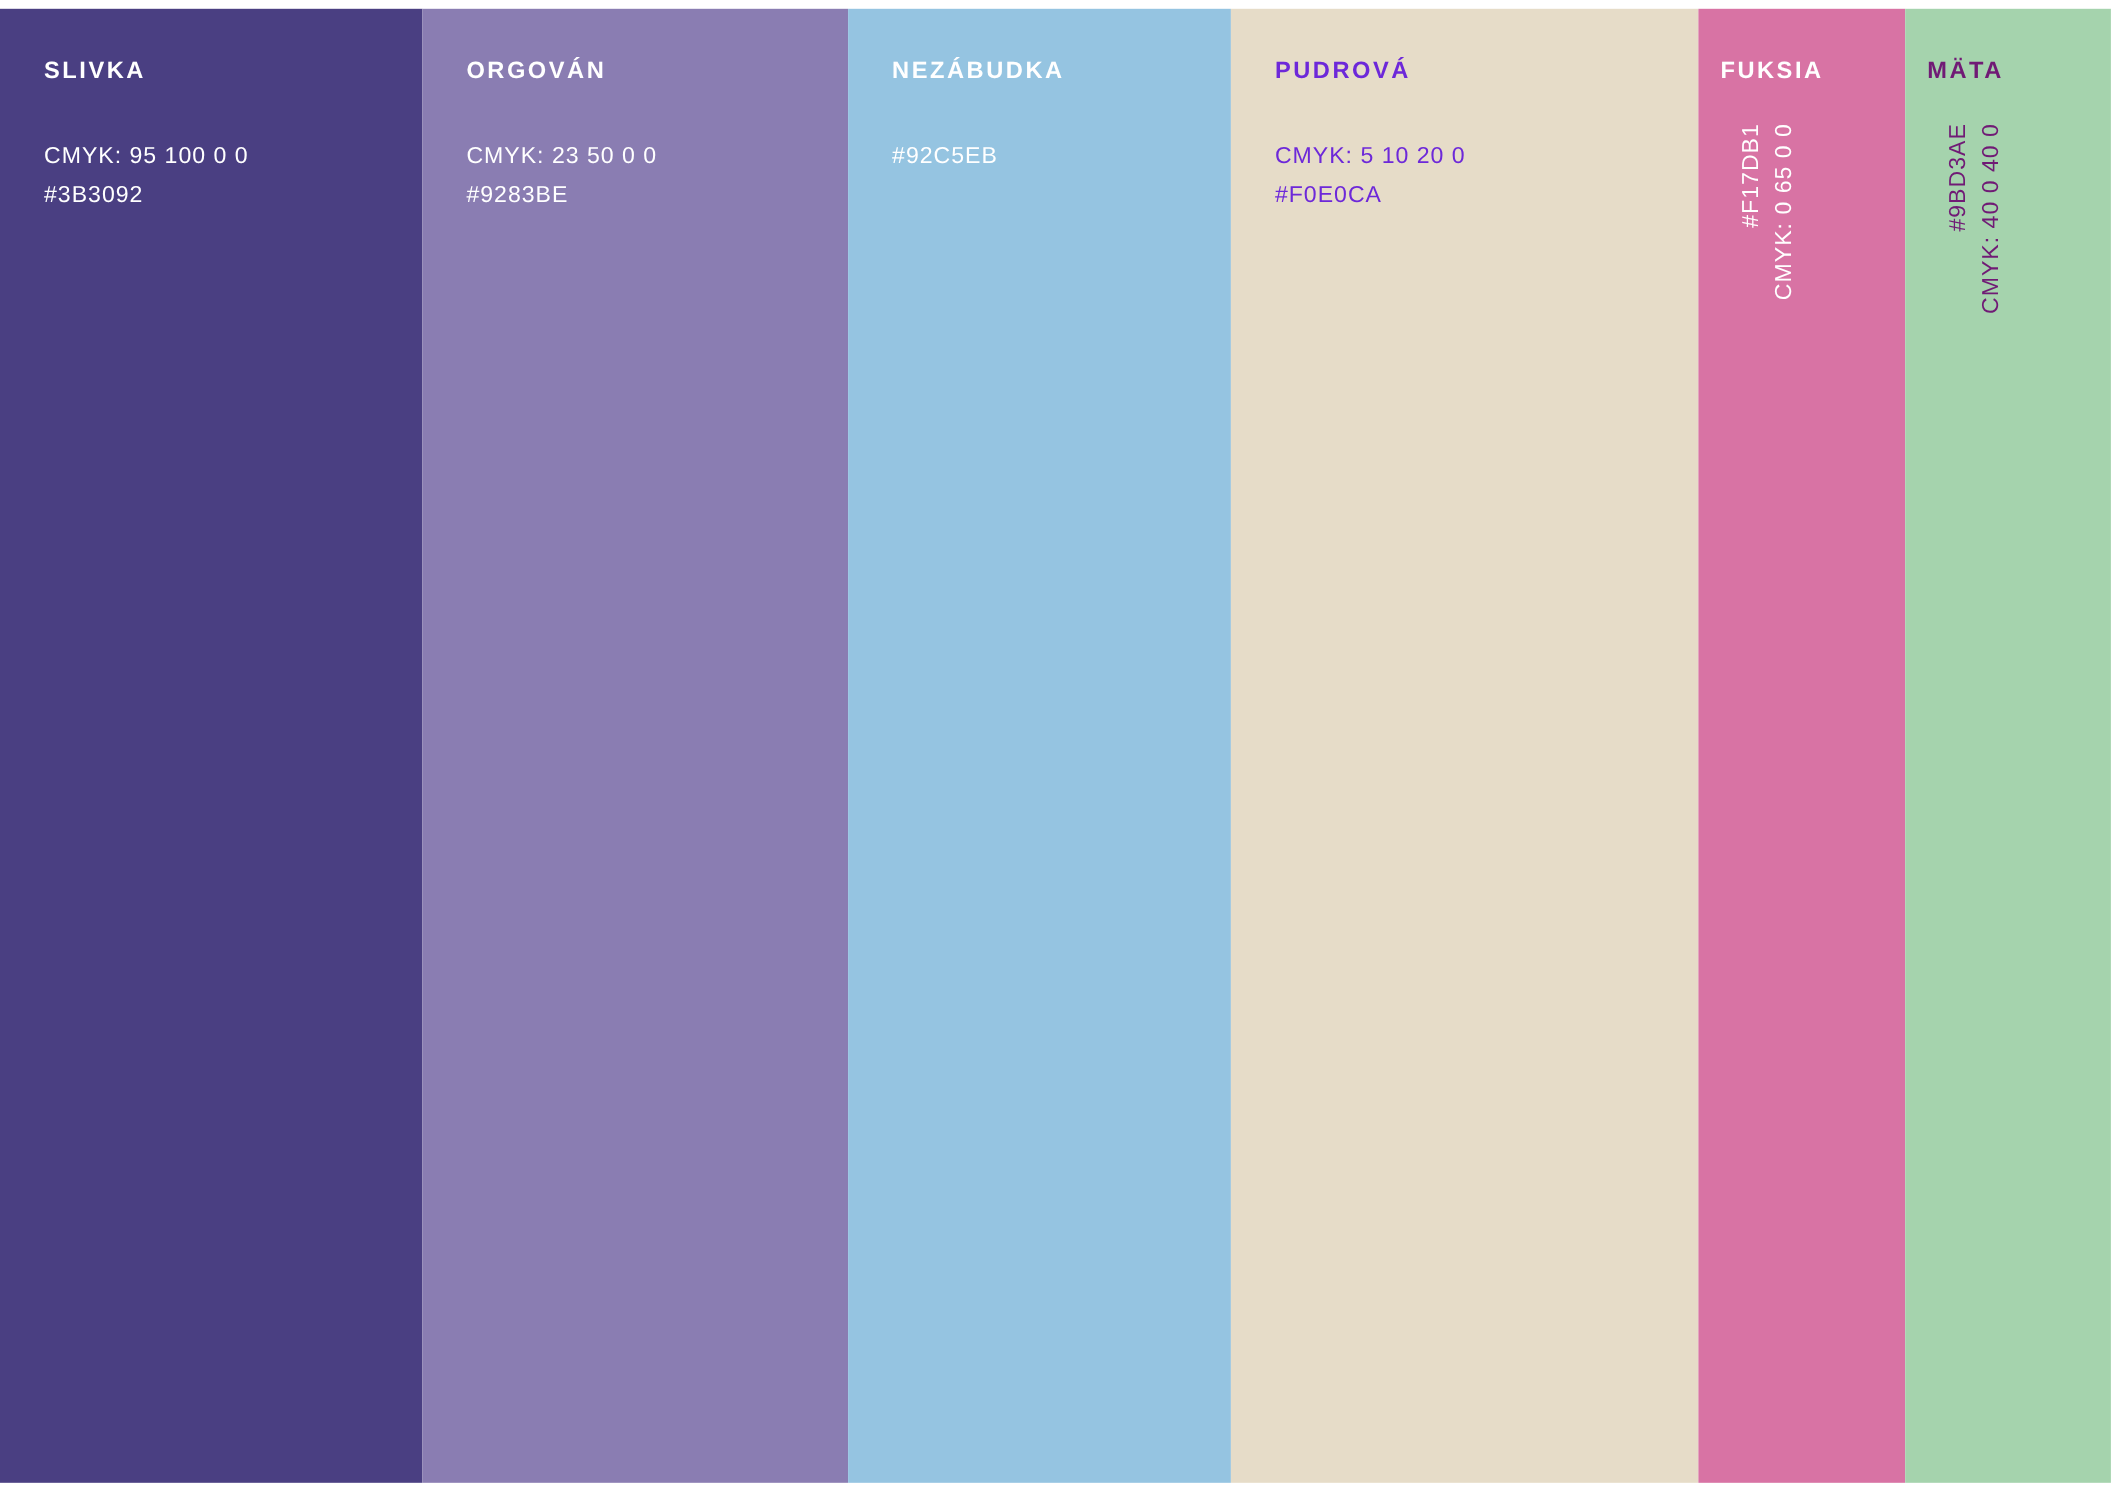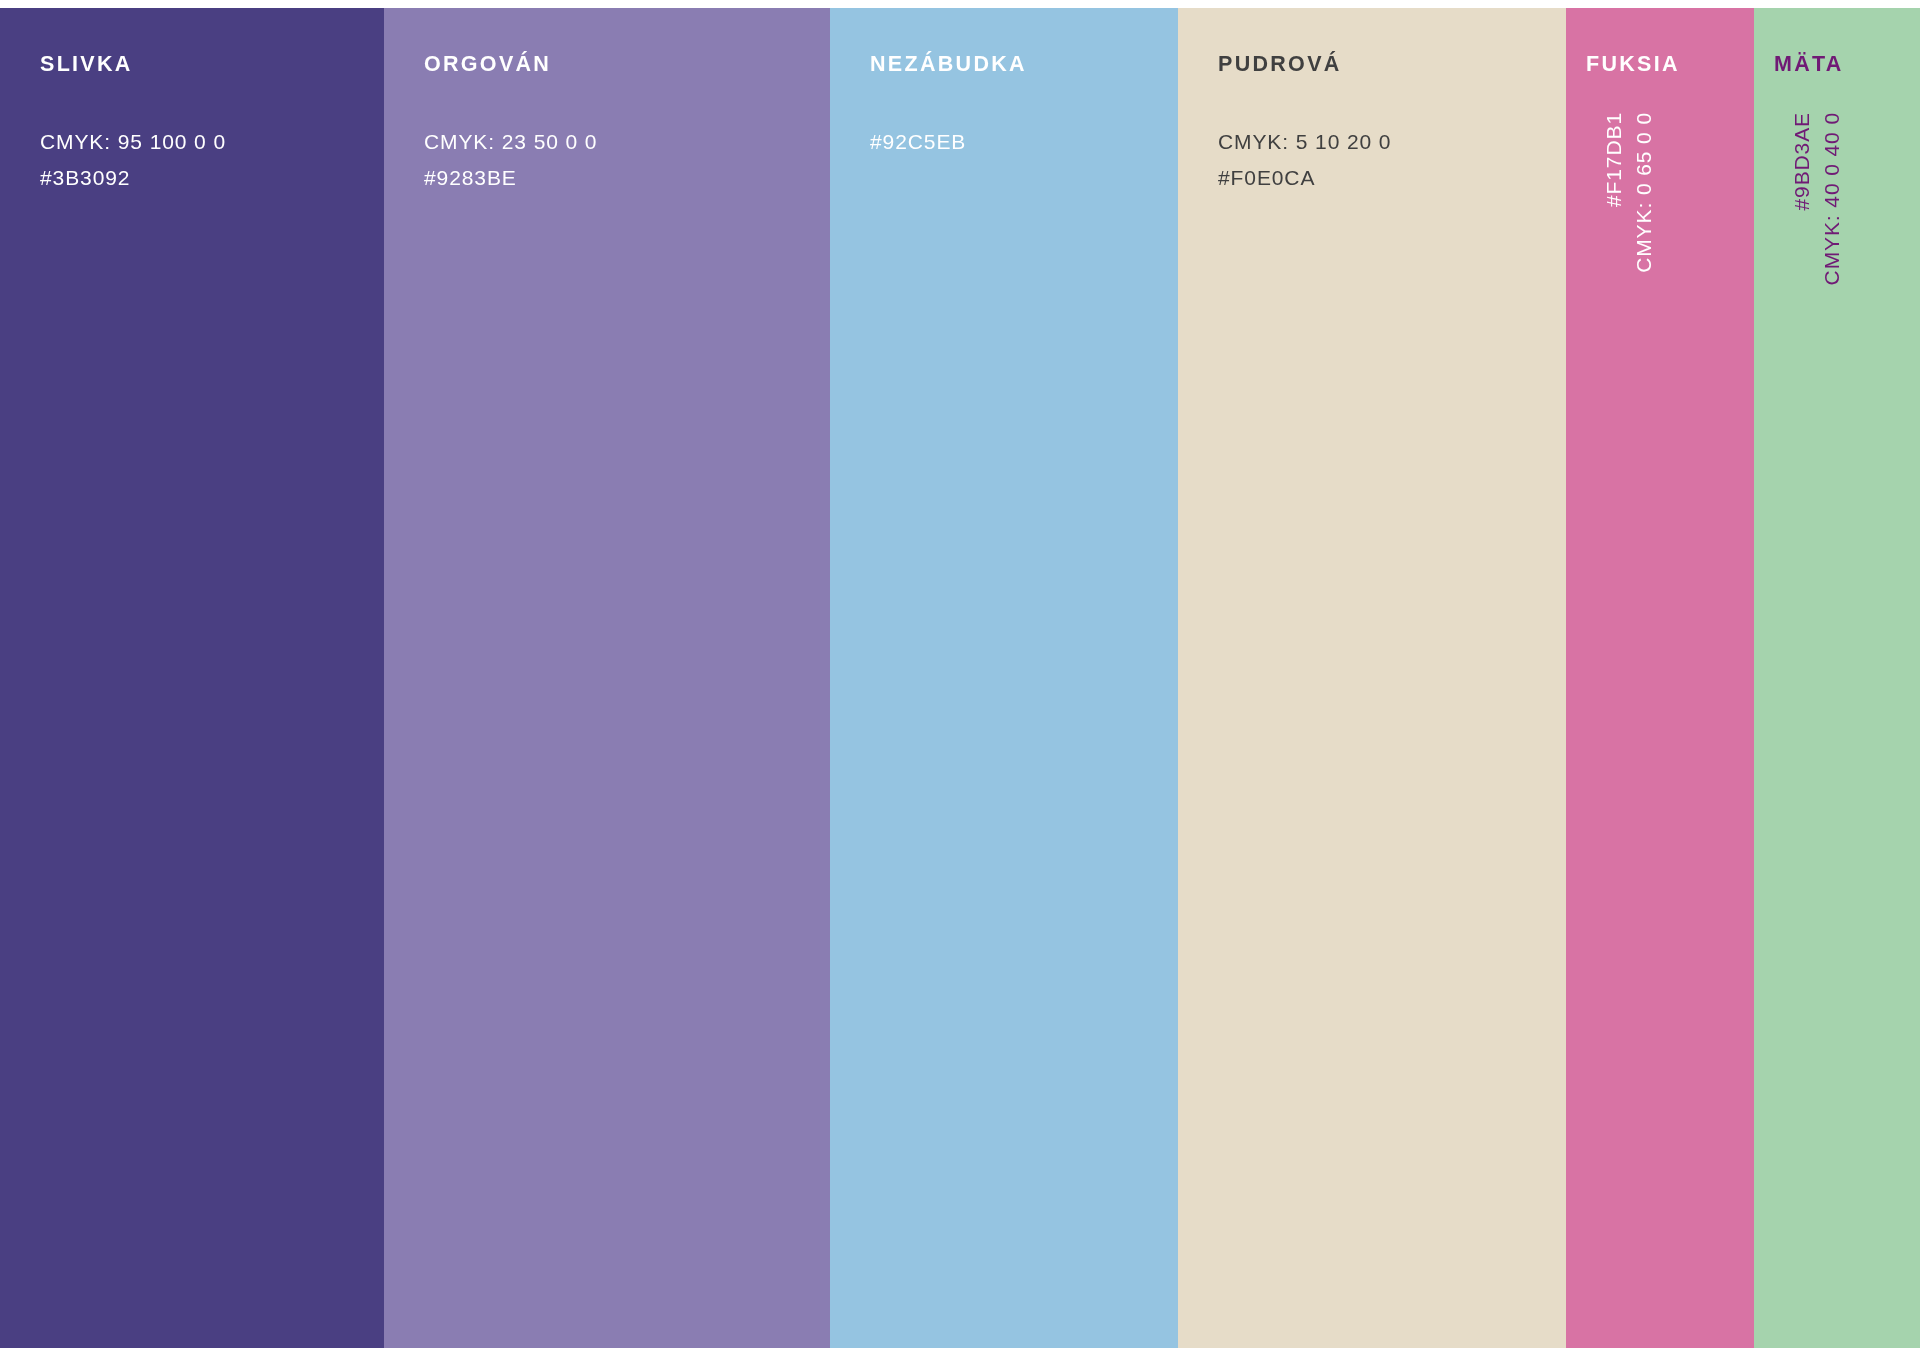--- a/index.html
+++ b/index.html
@@ -108,34 +108,34 @@
 <body>
 
 <div id="palette" style="background: rgb(255, 255, 255); width: 1920px; height: 1358px;">
     <div class="swatch horizontal" style="background: rgb(74, 63, 130); color: rgb(255, 255, 255); width: 384px;">
       <div class="swatch-name">SLIVKA</div>
       <div class="swatch-specs">
         <div class="spec-line">CMYK: 95 100 0 0</div>
         <div class="spec-line">#3B3092</div>
       </div>
     </div>
-    <div class="swatch horizontal" style="background: rgb(138, 125, 178); color: rgb(255, 255, 255); width: 446px;">
+    <div class="swatch horizontal" style="background: rgb(138, 125, 178); color: rgb(255, 255, 255); width: 387px;">
       <div class="swatch-name">ORGOVÁN</div>
       <div class="swatch-specs">
         <div class="spec-line">CMYK: 23 50 0 0</div>
         <div class="spec-line">#9283BE</div>
       </div>
     </div>
     <div class="swatch horizontal" style="background: rgb(149, 196, 225); color: rgb(255, 255, 255); width: 348px;">
       <div class="swatch-name">NEZÁBUDKA</div>
       <div class="swatch-specs">
         <div class="spec-line">#92C5EB</div>
       </div>
     </div>
-    <div class="swatch horizontal" style="background: rgb(230, 220, 200); color: #404040; width: 388px;">
+    <div class="swatch horizontal" style="background: rgb(230, 220, 200); color: #6d28d9; width: 425px;">
       <div class="swatch-name">PUDROVÁ</div>
       <div class="swatch-specs">
         <div class="spec-line">CMYK: 5 10 20 0</div>
         <div class="spec-line">#F0E0CA</div>
       </div>
     </div>
     <div class="swatch vertical" style="background: rgb(216, 115, 164); color: rgb(255, 255, 255); width: 188px;">
       <div class="swatch-name">FUKSIA</div>
       <div class="swatch-specs">
         <div class="spec-line">CMYK: 0 65 0 0</div>

